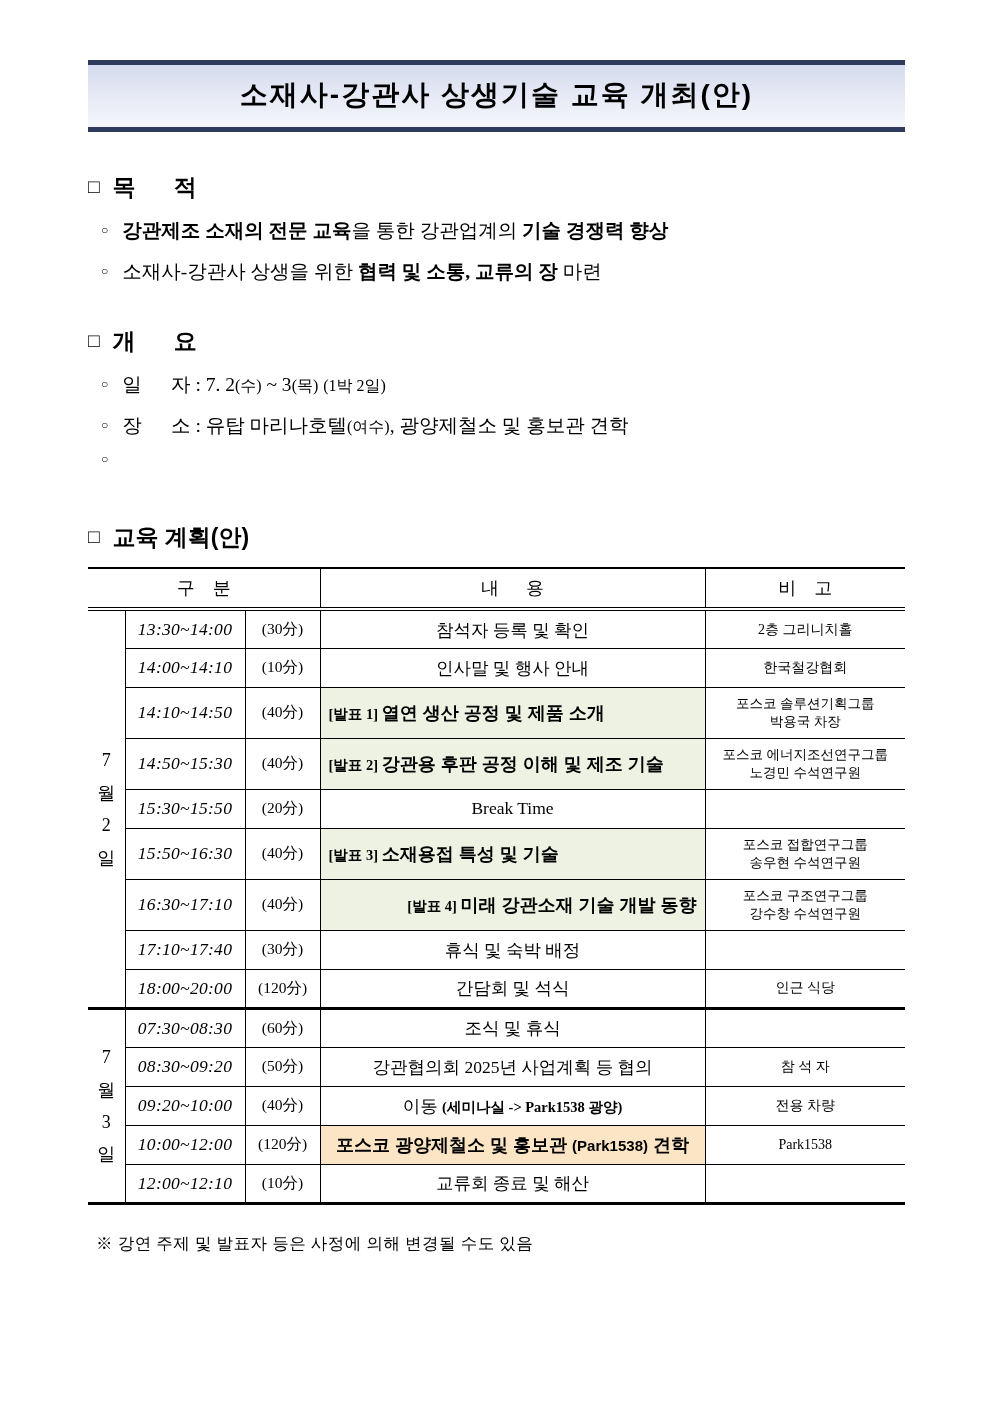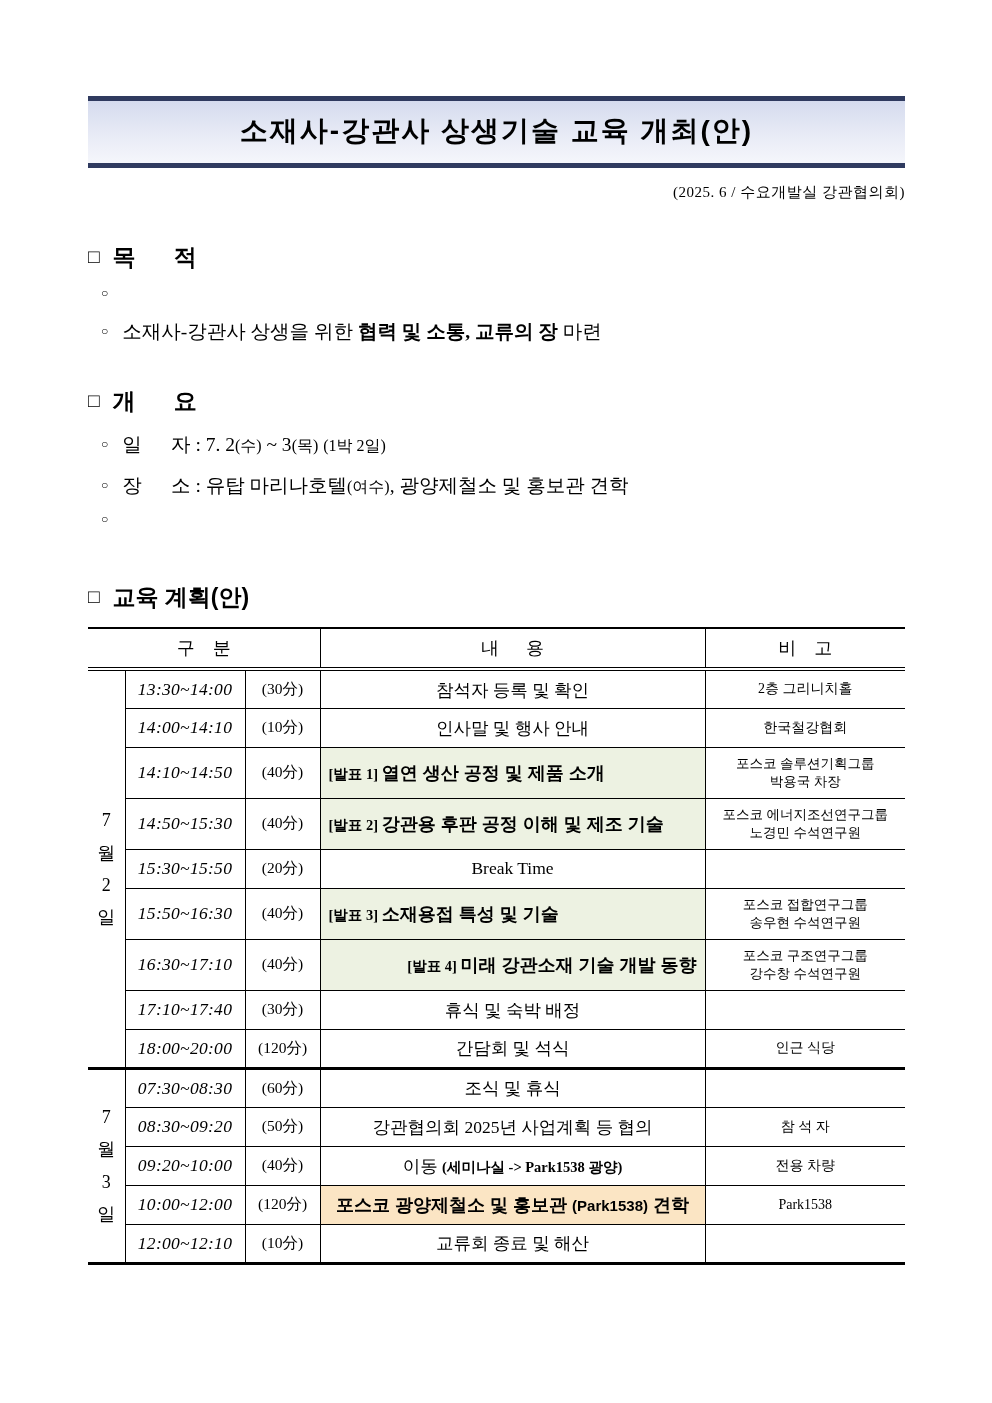--- a/index.html
+++ b/index.html
@@ -9,21 +9,21 @@
     --green:#edf2e2;
     --orange:#fbe5c4;
   }
   *{box-sizing:border-box;}
   html,body{margin:0;padding:0;}
   body{
     width:992px;min-height:1403px;background:#ffffff;color:#000;
     font-family:"Liberation Serif", serif;
     position:relative;
   }
-  .page{padding:96px 87px 0 88px;}
+  .page{padding:60px 87px 0 88px;}
 
   
   .banner{
     border-top:5px solid var(--navy);
     border-bottom:5px solid var(--navy);
     background:linear-gradient(180deg,var(--banner-top) 0%, #e8ebf6 55%, var(--banner-bottom) 100%);
     text-align:center;
     padding:11px 0 13px 0;
   }
   .banner-title{
@@ -81,29 +81,29 @@
 </style>
 </head>
 <body>
 
 <div class="page">
 
   <div class="banner">
     <span class="banner-title">소재사-강관사 상생기술 교육 개최(안)</span>
   </div>
 
-  <div class="dateline">(2025. 6 / 수요개발실 강관협의회)</div>
 
   <div class="section">
     <div class="sec-head">
       <span class="sq">□</span>
       <span>목      적</span>
     </div>
     <div class="item">
       <span class="circ">○</span>
+      <span><span class="b">강관제조 소재의 전문 교육</span><span>을 통한 강관업계의 </span><span class="b">기술 경쟁력 향상</span></span>
     </div>
     <div class="item">
       <span class="circ">○</span>
       <span><span>소재사-강관사 상생을 위한 </span><span class="b">협력 및 소통, 교류의 장</span><span> 마련</span></span>
     </div>
   </div>
 
   <div class="section">
     <div class="sec-head">
       <span class="sq">□</span>
@@ -250,15 +250,16 @@
           </tr>
           <tr class="tbl-bottom-row">
             <td class="c-time">12:00~12:10</td>
             <td class="c-dur">(10分)</td>
             <td class="c-content"><span>교류회 종료 및 해산</span></td>
             <td class="c-remark"></td>
           </tr>
         </tbody>
     </table>
 
+    <div class="footnote">※ 강연 주제 및 발표자 등은 사정에 의해 변경될 수도 있음</div>
   </div>
 
 </div>
 
 </body></html>

